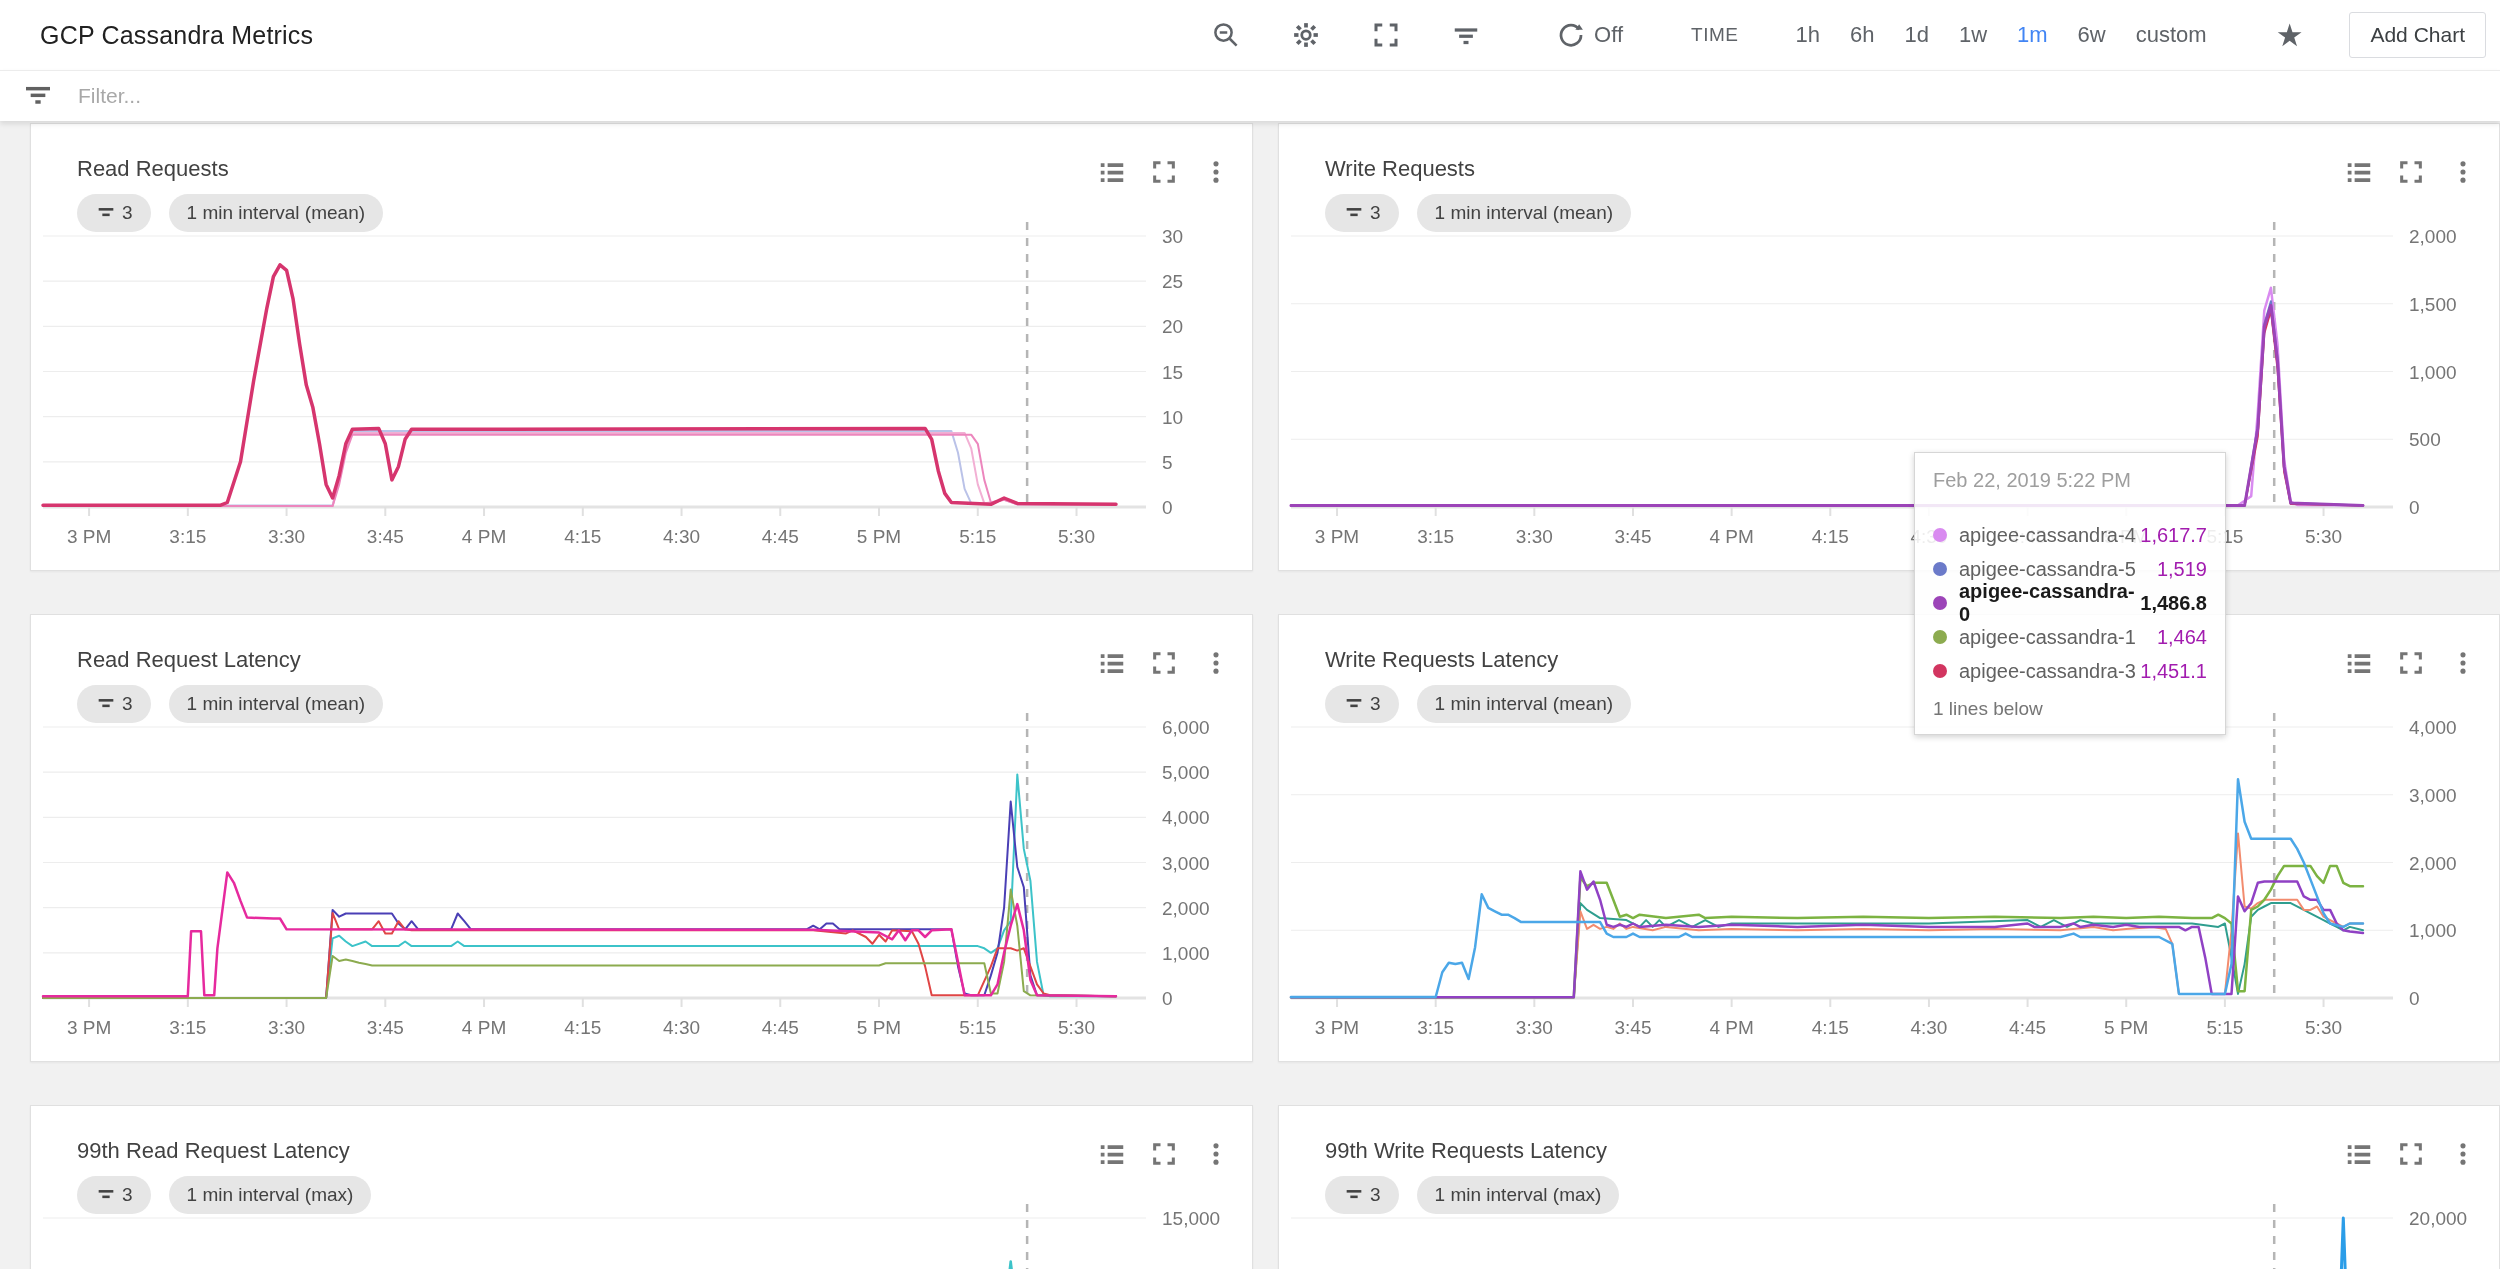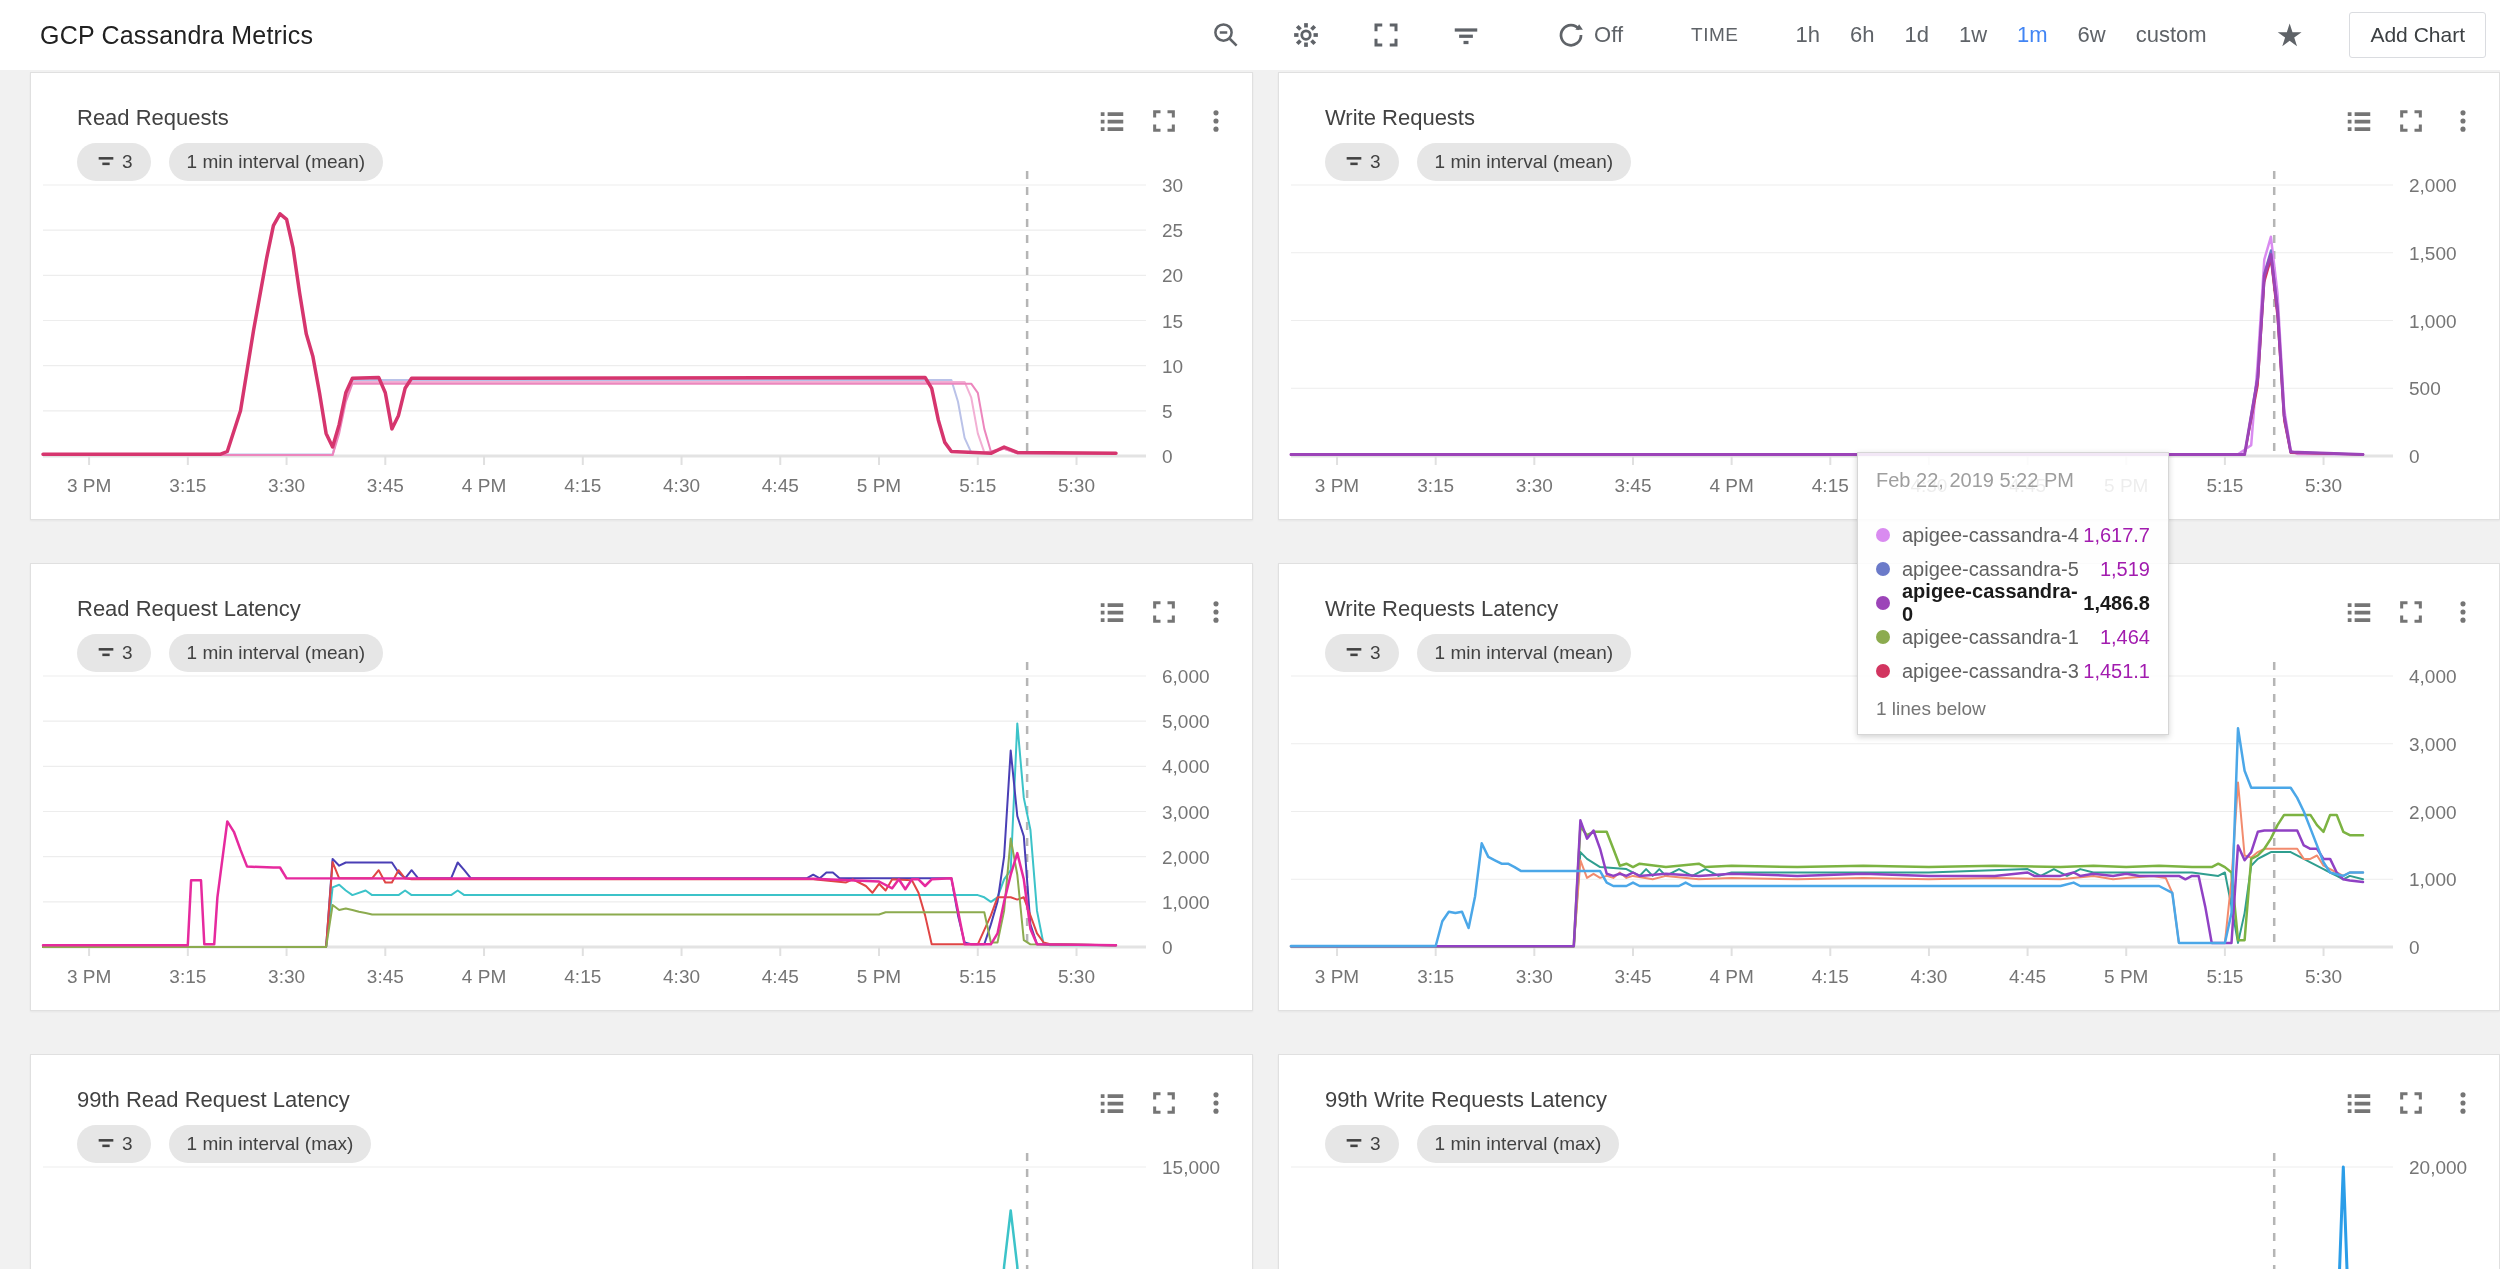--- a/index.html
+++ b/index.html
@@ -39,21 +39,21 @@
   .chips{position:absolute;top:70px;left:46px;display:flex;z-index:2;}
   .chip{display:inline-flex;align-items:center;background:#e6e6e6;border-radius:19px;height:38px;
         padding:0 18px;margin-right:18px;font-size:19px;color:#424242;cursor:pointer;white-space:nowrap;}
   .chip svg{margin-right:5px;}
   .chart-host{position:absolute;inset:0;z-index:1;}
   .chart-host svg{position:absolute;left:0;top:0;}
   text.axis{font-family:"Liberation Sans",sans-serif;font-size:19px;fill:#757575;}
   text.axis.mid{text-anchor:middle;}
 
   
-  .tooltip{position:absolute;left:1857px;top:452px;width:312px;background:rgba(255,255,255,.87);
+  .tooltip{position:absolute;left:1914px;top:452px;width:312px;background:rgba(255,255,255,.87);
            border:1px solid #d6d6d6;box-shadow:0 2px 6px rgba(0,0,0,.18);z-index:10;
            padding:16px 18px 14px 18px;box-sizing:border-box;}
   .tooltip .tt-time{font-size:20px;color:#9e9e9e;margin-bottom:26px;}
   .tt-row{display:flex;align-items:center;height:34px;font-size:20px;color:#616161;}
   .tt-dot{width:14px;height:14px;border-radius:50%;margin-right:12px;flex:none;}
   .tt-name{flex:1;}
   .tt-val{color:#a21caf;text-align:right;}
   .tt-row.bold .tt-name,.tt-row.bold .tt-val{font-weight:bold;color:#1a1a1a;}
   .tt-foot{font-size:19px;color:#757575;margin-top:10px;}
 </style>
@@ -119,20 +119,30 @@
         <span class="range">1w</span>
         <span class="range" style="color: rgb(66, 133, 244);">1m</span>
         <span class="range">6w</span>
         <span class="range">custom</span>
       </nav>
       <span class="star">★</span>
       <button class="add-chart">Add Chart</button>
     </div>
   </header>
 
+  <div class="filterbar">
+    <span class="ficon">
+      <svg width="32" height="32" viewBox="0 0 24 24" fill="none" stroke="#616161" stroke-width="2.6">
+        <line x1="3" y1="8" x2="21" y2="8"></line>
+          <line x1="6.5" y1="13" x2="17.5" y2="13"></line>
+          <line x1="10" y1="18" x2="14" y2="18"></line>
+      </svg>
+    </span>
+    <input type="text" placeholder="Filter..." style="">
+  </div>
 
   <main class="grid">
 
     <section class="card">
       <div class="chart-host">
           <svg width="1221" height="446" viewBox="0 0 1221 446">
             <line x1="12" y1="383" x2="1115" y2="383" stroke="#e3e3e3" stroke-width="3"></line>
             <text x="1131" y="390" class="axis">0</text>
             <line x1="12" y1="337.8333333333333" x2="1115" y2="337.8333333333333" stroke="#ededed" stroke-width="1.2"></line>
             <text x="1131" y="344.8333333333333" class="axis">5</text>

